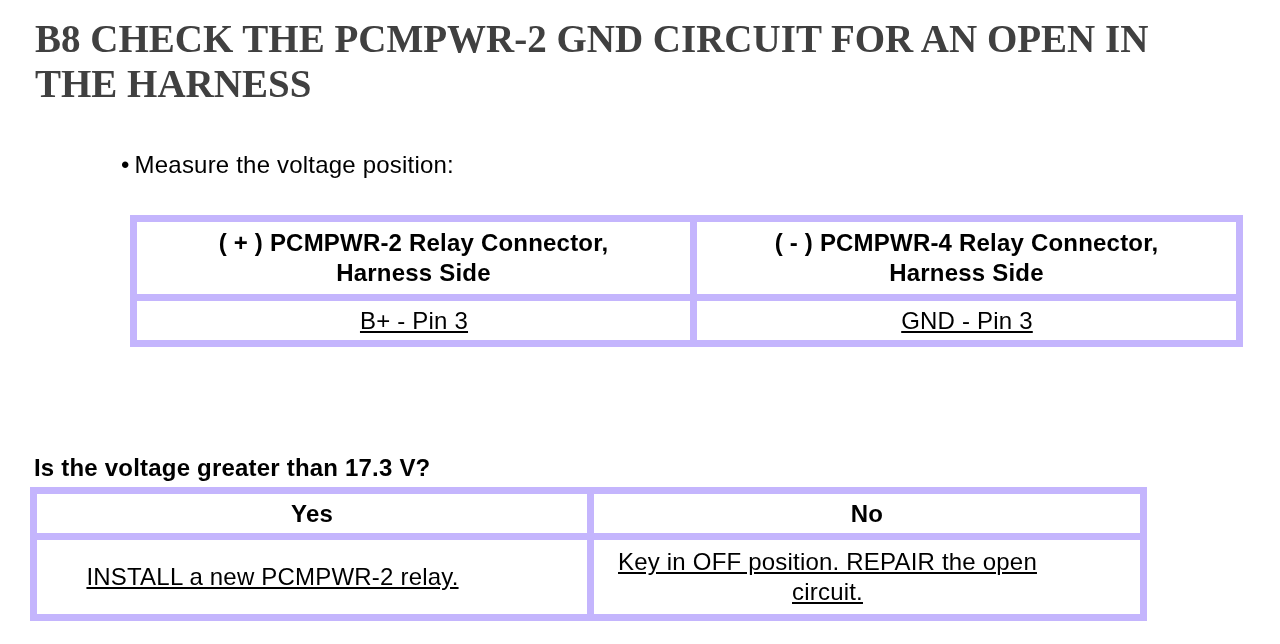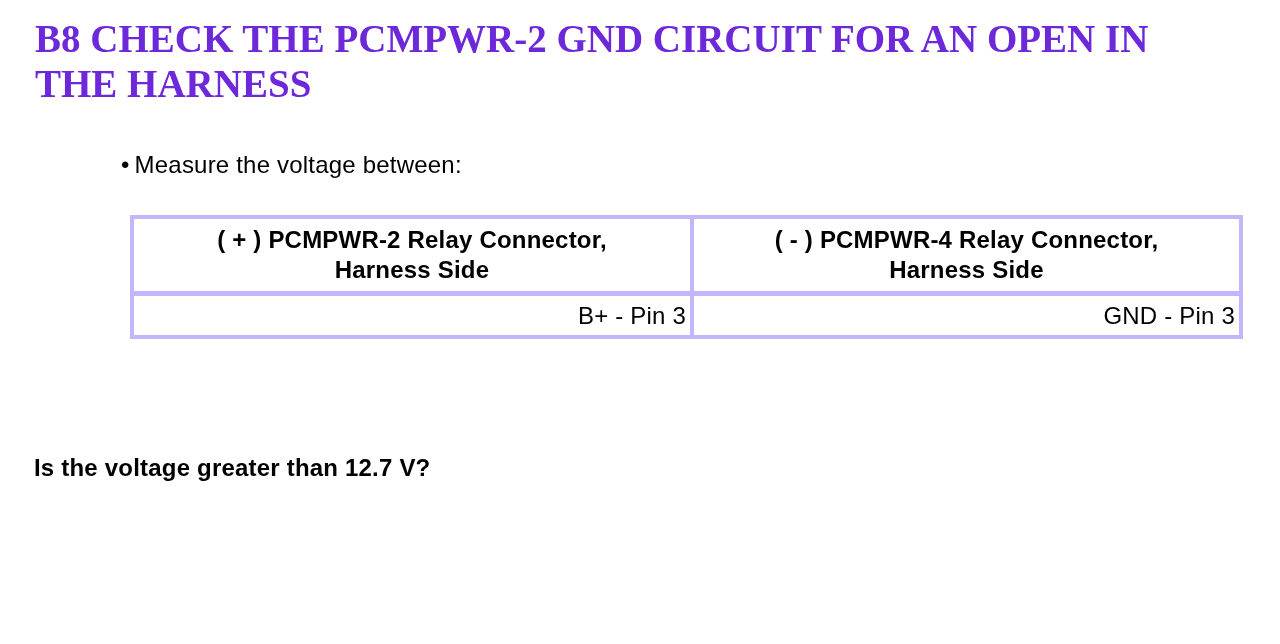--- a/index.html
+++ b/index.html
@@ -16,21 +16,21 @@
   .title {
     position: absolute;
     left: 35px; top: 16px;
     width: 1165px;
     margin: 0;
     font-family: "Liberation Serif", serif;
     font-weight: bold;
     font-size: 39px;
     line-height: 45px;
     letter-spacing: 0px;
-    color: #6d28d9;
+    color: #404040;
   }
 
   .instruction {
     position: absolute;
     left: 121px; top: 151px;
     font-size: 24px;
     line-height: 28px;
     letter-spacing: 0.2px;
     display: flex;
     align-items: center;
@@ -41,38 +41,39 @@
     line-height: 28px;
   }
 
   table {
     border-collapse: collapse;
     table-layout: fixed;
     position: absolute;
     background: #fff;
   }
   th, td {
-    border: 4px solid #c4b5fd;
+    border: 7px solid #c4b5fd;
     font-size: 24px;
     letter-spacing: 0.2px;
     overflow: hidden;
   }
   th {
     font-weight: bold;
     text-align: center;
     vertical-align: middle;
     white-space: pre-line;
     border-bottom-width: 5px;
     line-height: 30px;
   }
   td {
     font-weight: normal;
-    text-align: right;
+    text-align: center;
     vertical-align: middle;
     line-height: 30px;
+    text-decoration: underline;
   }
 
   .t1 { left: 130px; top: 215px; width: 1113px; border-top-width: 4px; }
   .t1 col.c1 { width: 560px; }
   .t1 th { height: 70px; }
   .t1 td { height: 39px; padding: 0 4px 0 5px; }
 
   .question {
     position: absolute;
     left: 34px; top: 454px;
@@ -89,21 +90,21 @@
 </style>
 </head>
 <body>
 
 <div class="page">
 
   <h1 class="title">B8 CHECK THE PCMPWR-2 GND CIRCUIT FOR AN OPEN IN THE HARNESS</h1>
 
   <div class="instruction">
     <span class="bullet">•</span>
-    <span>Measure the voltage between:</span>
+    <span>Measure the voltage position:</span>
   </div>
 
   <table class="t1">
     <colgroup>
         <col class="c1">
         <col class="c2">
       </colgroup>
     <thead>
       <tr>
         <th>( + ) PCMPWR-2 Relay Connector,
@@ -113,16 +114,34 @@
       </tr>
     </thead>
     <tbody>
       <tr>
         <td>B+ - Pin 3</td>
         <td>GND - Pin 3</td>
       </tr>
     </tbody>
   </table>
 
-  <div class="question">Is the voltage greater than 12.7 V?</div>
+  <div class="question">Is the voltage greater than 17.3 V?</div>
 
+  <table class="t2">
+    <colgroup>
+        <col class="c1">
+        <col class="c2">
+      </colgroup>
+    <thead>
+      <tr>
+        <th>Yes</th>
+        <th>No</th>
+      </tr>
+    </thead>
+    <tbody>
+      <tr>
+        <td>INSTALL a new PCMPWR-2 relay.</td>
+        <td>Key in OFF position. REPAIR the open circuit.</td>
+      </tr>
+    </tbody>
+  </table>
 
 </div>
 
 </body></html>

